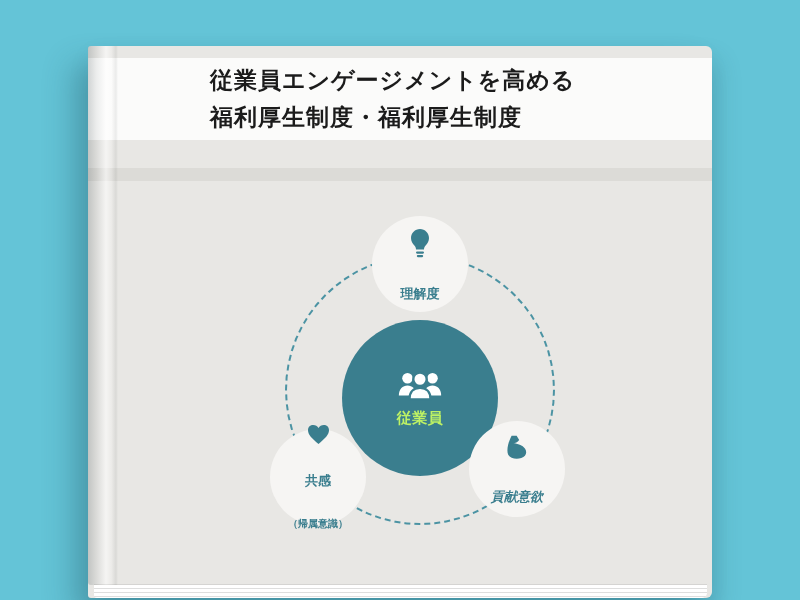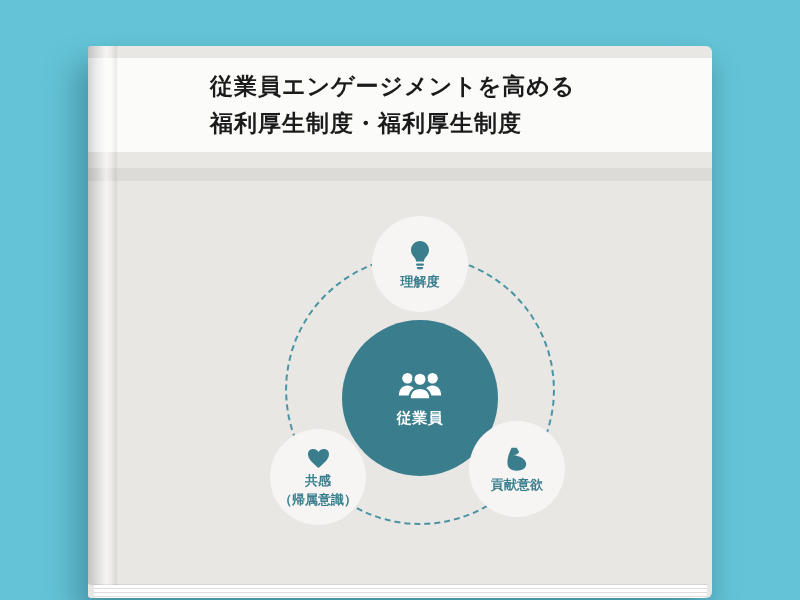--- a/index.html
+++ b/index.html
@@ -12,21 +12,21 @@
   }
 
   .book {
     position:absolute; left:88px; top:46px; width:624px; height:552px;
     background: var(--cover, #e8e7e4);
     border-radius:3px 6px 6px 3px;
     box-shadow:-16px 18px 30px rgba(25,75,90,.30), 6px 14px 24px rgba(25,75,90,.18);
   }
 
   .book-header {
-    position:absolute; left:0; right:0; top:12px; height:94px;
+    position:absolute; left:0; right:0; top:12px; height:82px;
     background: var(--header, #fbfbfa);
     display:flex; flex-direction:column; justify-content:center;
     padding-left:122px;
   }
   .book-title {
     font-size:23px; font-weight:bold; line-height:37px;
     letter-spacing:1px; color: var(--title_text, #1b1b1b);
   }
   .header-divider {
     position:absolute; left:0; right:0; top:122px; height:13px;
@@ -38,36 +38,36 @@
   .dashed-circle {
     position:absolute; left:197px; top:209px; width:270px; height:270px;
     border:2px dashed var(--dashed, #4b93a3);
     border-radius:50%;
   }
 
   .center-circle {
     position:absolute; left:254px; top:274px; width:156px; height:156px;
     background: var(--teal, #3a7e8e); border-radius:50%;
     display:flex; flex-direction:column; align-items:center; justify-content:center;
-    gap:6px; color:#ffffff; text-align:center;
+    gap:6px; color:#bef264; text-align:center;
   }
   .center-label { font-size:15px; font-weight:bold; line-height:21px; letter-spacing:.5px; }
   .center-label span { display:block; }
 
   .node {
     position:absolute; width:96px; height:96px;
     background: var(--node_bg, #f6f5f3); border-radius:50%;
     display:flex; flex-direction:column; align-items:center; justify-content:center;
     gap:4px; color: var(--teal, #3a7e8e); text-align:center;
   }
   .node-top { left:284px; top:170px; }
   .node-bl  { left:182px; top:383px; }
-  .node-br  { left:381px; top:375px; }
-  .node-label  { font-size:13px; font-weight:bold; line-height:15px; }
-  .node-label.small { font-size:13px; }
+  .node-br  { left:381px; top:375px;font-style:italic; }
+  .node-label  { font-size:13px; font-weight:bold; line-height:15px;margin-top:24px; }
+  .node-label.small { font-size:10px; }
 
   .icon svg { display:block; }
   .teal-fill { fill: var(--teal, #3a7e8e); }
 
   .book-spine {
     position:absolute; left:0; top:0; bottom:13px; width:30px;
     pointer-events:none;
     background:linear-gradient(to right,
       rgba(40,55,60,.20) 0%,
       rgba(40,55,60,.07) 28%,

